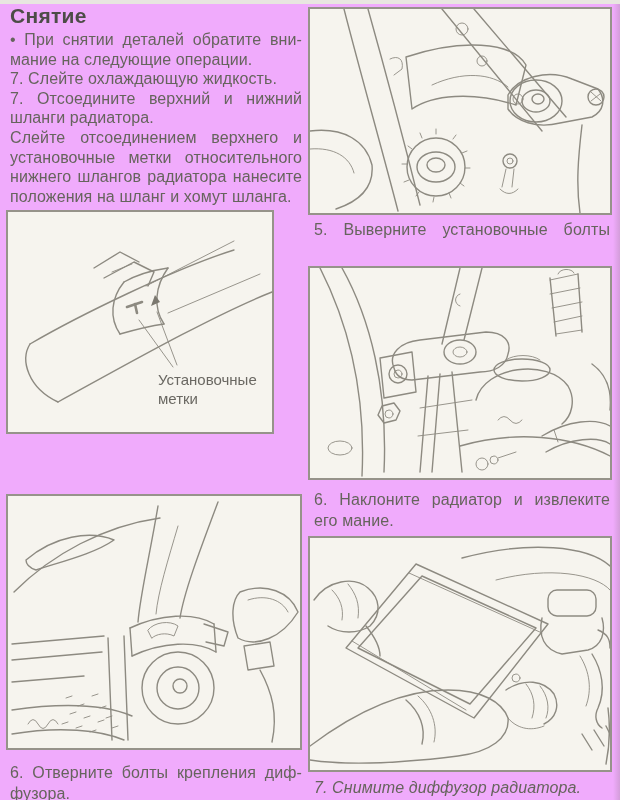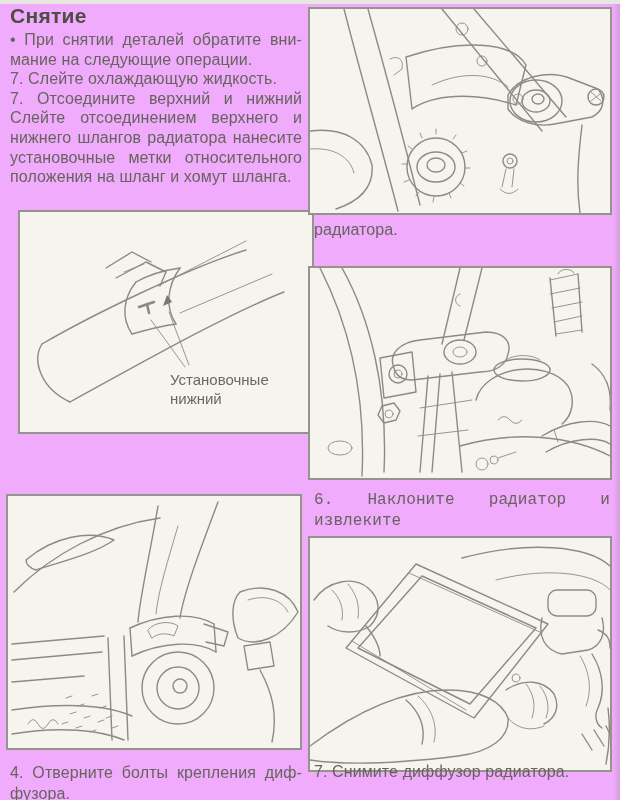--- a/index.html
+++ b/index.html
@@ -36,53 +36,54 @@
     fill:none;stroke:#8d8a81;stroke-width:1.4;
     stroke-linecap:round;stroke-linejoin:round;
   }
   .figbox svg .thin{stroke-width:.9;}
   .figbox svg .bold{stroke-width:2.6;}
   .figbox svg .mark{fill:#7b786f;stroke:none;}
   .figlabel{
     position:absolute;left:150px;top:158px;
     font-size:15px;line-height:19px;color:#6a6862;
   }
-  #figA{left:18px;top:206px;width:296px;height:224px;}
+  #figA{left:6px;top:206px;width:268px;height:224px;}
   #figB{left:6px;top:490px;width:296px;height:256px;}
   #figC{left:308px;top:3px;width:304px;height:208px;}
   #figD{left:308px;top:262px;width:304px;height:214px;}
   #figE{left:308px;top:532px;width:304px;height:236px;}
   #cap3{left:10px;top:445px;width:292px;}
   #cap4{left:10px;top:759px;width:292px;}
   #cap5{left:314px;top:216px;width:296px;}
-  #cap6{left:314px;top:486px;width:296px;font-family:Liberation Mono, monospace;}
-  #cap7{left:314px;top:758px;width:296px;}
+  #cap6{left:314px;top:486px;width:296px;}
+  #cap7{left:314px;top:774px;width:296px;font-style:italic;}
 </style>
 </head>
 <body>
 
 <div id="page">
 
   <h1 class="title">Снятие</h1>
 
   <div class="textcol">
     <div class="para">
         <div class="ln jln">• При снятии деталей обратите вни-</div>
         <div class="ln">мание на следующие операции.</div>
       </div>
     <div class="para">
         <div class="ln">7. Слейте охлаждающую жидкость.</div>
       </div>
     <div class="para">
         <div class="ln jln">7. Отсоедините верхний и нижний</div>
+        <div class="ln">шланги радиатора.</div>
       </div>
     <div class="para">
         <div class="ln jln">Слейте отсоединением верхнего и</div>
+        <div class="ln jln">установочные метки относительного</div>
         <div class="ln jln">нижнего шлангов радиатора нанесите</div>
-        <div class="ln jln">установочные метки относительного</div>
         <div class="ln">положения на шланг и хомут шланга.</div>
       </div>
   </div>
 
   <figure class="figbox" id="figA">
     <svg width="292" height="220" viewBox="0 0 292 220">
       <path d="M22,132 C70,104 168,56 226,38"></path>
       <path d="M50,190 C105,160 203,104 264,80"></path>
       <path d="M22,132 C12,148 20,176 50,190"></path>
       <path class="thin" d="M138,74 L226,29"></path>
@@ -95,21 +96,21 @@
       <path d="M86,56 L112,40 L131,50"></path>
       <path class="thin" d="M104,60 L124,52"></path>
       <path class="bold" d="M119,95 l15,-5"></path>
       <path class="bold" d="M127,92 l2,9"></path>
       <path class="mark" d="M147,83 l-4,11 l9,-4 z"></path>
       <path class="thin" d="M131,108 L165,155"></path>
       <path class="thin" d="M149,100 L169,153"></path>
     </svg>
     <div class="figlabel">
         <div class="ln jln">Установочные</div>
-        <div class="ln">нижний</div>
+        <div class="ln">метки</div>
       </div>
   </figure>
 
   <div class="caption" id="cap3">
     </div>
 
   <figure class="figbox" id="figB">
     <svg width="292" height="252" viewBox="0 0 292 252">
       <path d="M6,96 C44,58 96,30 152,22"></path>
       <path d="M18,64 C46,40 82,34 106,44 C86,58 52,66 28,74 C22,72 18,68 18,64 Z"></path>
@@ -135,21 +136,21 @@
       <path d="M232,96 C258,86 282,96 290,116 C274,142 248,152 230,142 C222,122 224,104 232,96 Z"></path>
       <path class="thin" d="M240,104 C258,98 274,104 280,116"></path>
       <path d="M236,150 L262,146 L266,170 L240,174 Z"></path>
       <path d="M252,174 C264,196 270,218 264,246"></path>
       <path d="M4,214 C60,206 100,210 124,220"></path>
       <path d="M4,238 C52,230 92,234 116,244"></path>
     </svg>
   </figure>
 
   <div class="caption" id="cap4">
-      <div class="ln jln">4. Отверните болты крепления диф-</div>
+      <div class="ln jln">6. Отверните болты крепления диф-</div>
       <div class="ln">фузора.</div>
     </div>
 
   <figure class="figbox" id="figC">
     <svg width="300" height="204" viewBox="0 0 300 204">
       <path d="M34,0 C52,70 72,140 88,202"></path>
       <path d="M58,0 C76,64 94,132 110,196"></path>
       <path class="thin" d="M80,50 C88,46 94,50 92,60 L84,66"></path>
       <path d="M132,0 L232,122"></path>
       <path d="M164,0 L256,108"></path>
@@ -171,21 +172,21 @@
       <circle cx="286" cy="88" r="8"></circle>
       <path class="thin" d="M281,83 l10,9 M281,92 l9,-7"></path>
       <circle cx="200" cy="152" r="7"></circle>
       <circle class="thin" cx="200" cy="152" r="3"></circle>
       <path class="thin" d="M196,160 L192,178 M204,160 L202,178 M190,180 C196,186 202,186 208,180"></path>
       <path d="M272,116 C268,150 266,176 270,204"></path>
     </svg>
   </figure>
 
   <div class="caption" id="cap5">
-      <div class="ln">радиатора.</div>
+      <div class="ln jln">5. Выверните установочные болты</div>
     </div>
 
   <figure class="figbox" id="figD">
     <svg width="300" height="210" viewBox="0 0 300 210">
       <path d="M10,0 C38,55 56,125 52,208"></path>
       <path d="M32,0 C60,50 78,120 74,204"></path>
       <ellipse class="thin" cx="30" cy="180" rx="12" ry="7"></ellipse>
       <path d="M150,0 L132,76"></path>
       <path d="M172,0 L154,72"></path>
       <path class="thin" d="M150,26 c-6,2 -6,10 0,12"></path>

